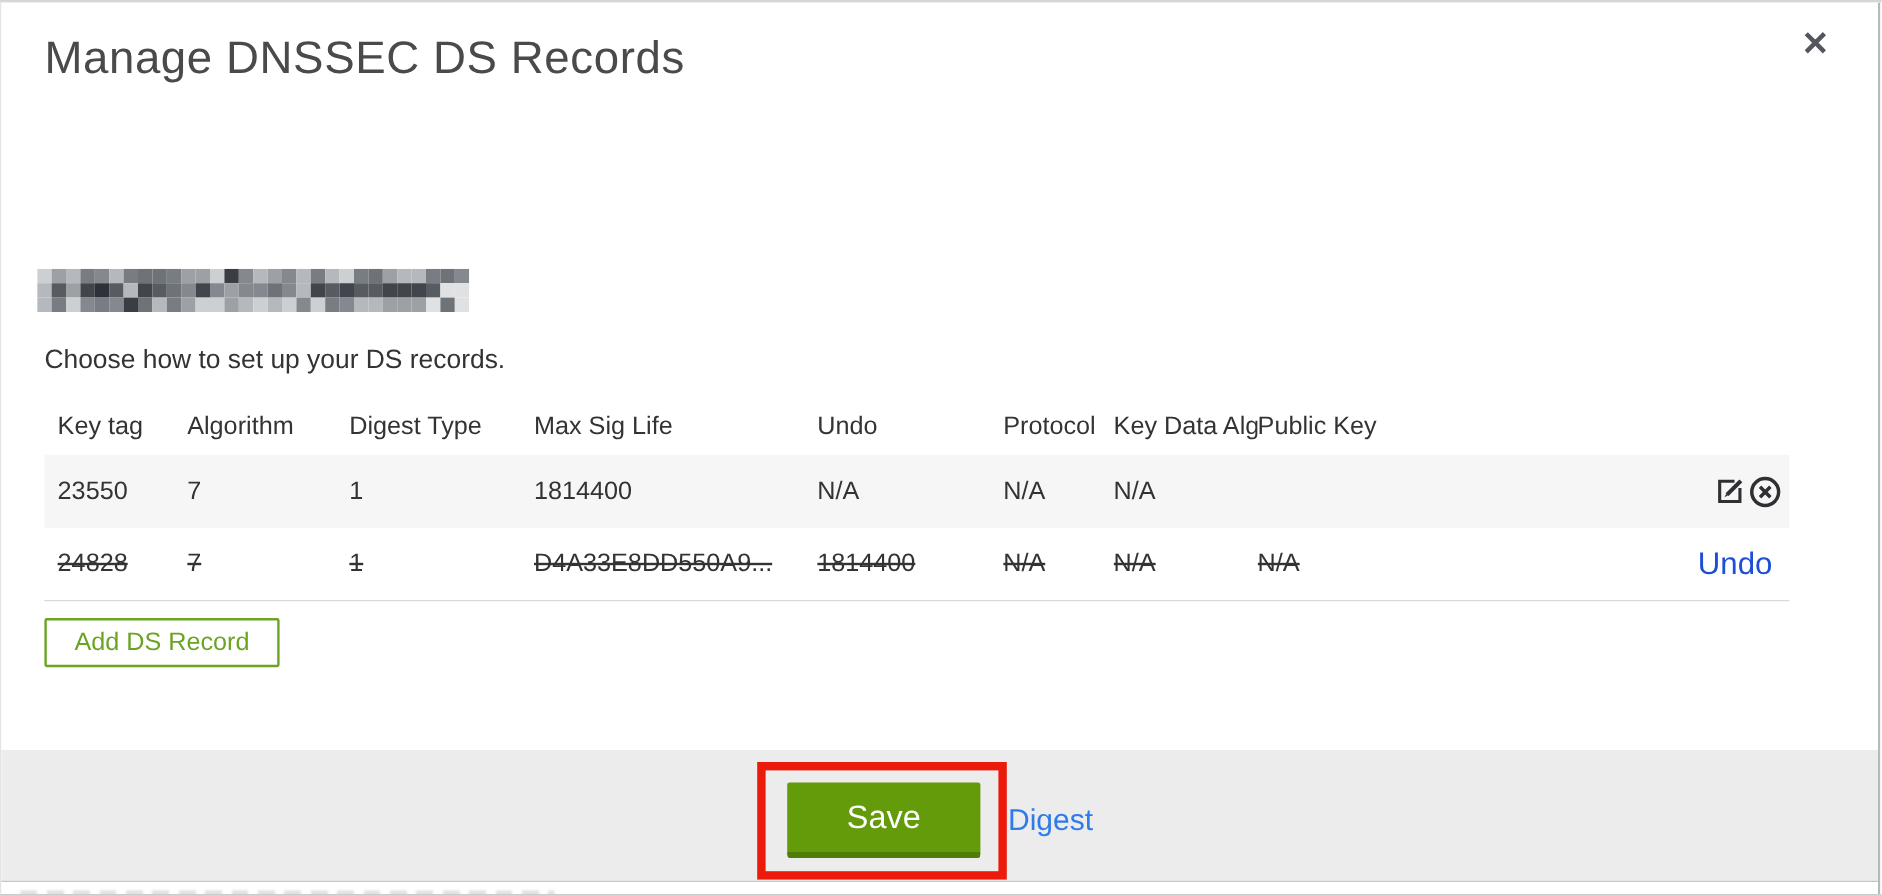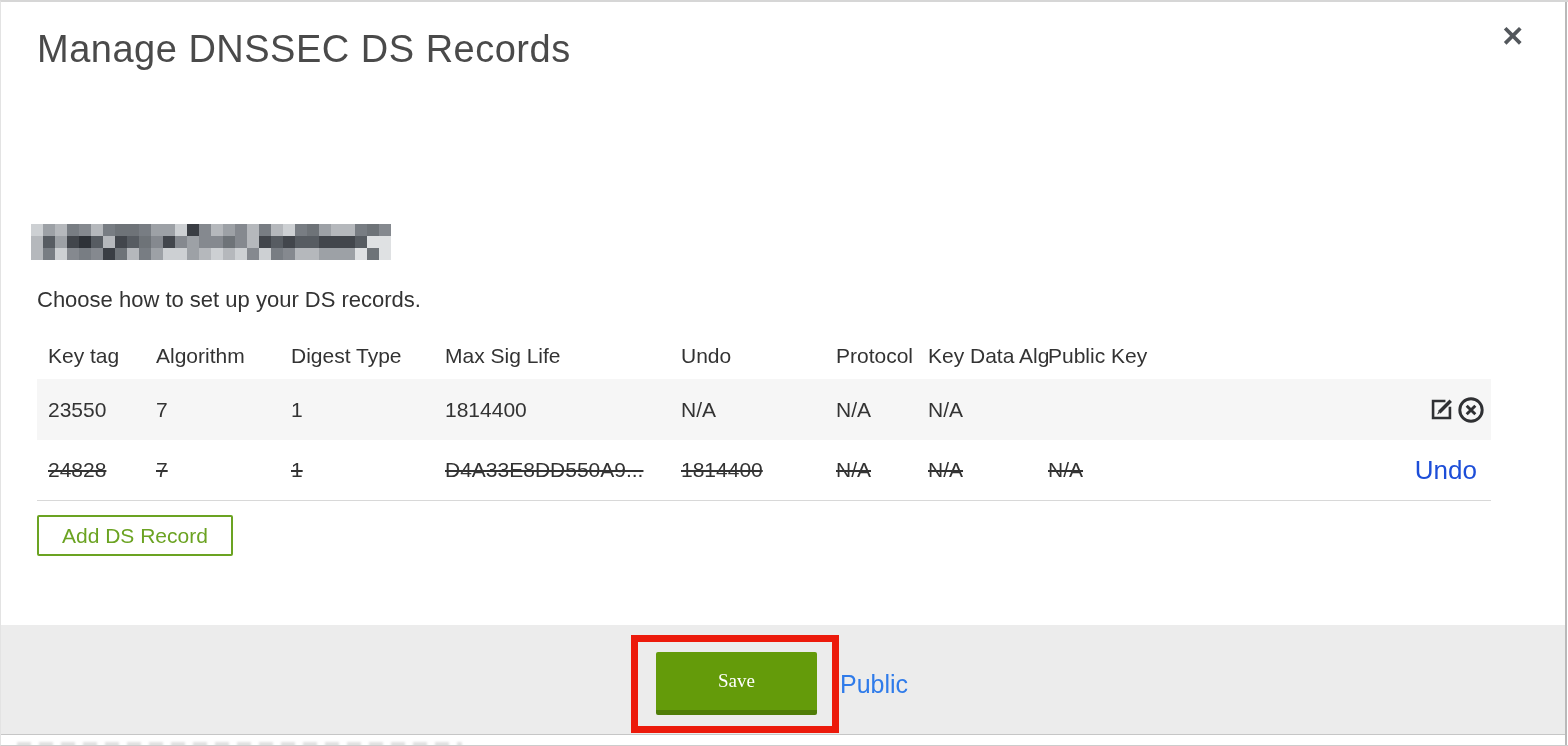--- a/index.html
+++ b/index.html
@@ -75,21 +75,21 @@
     position:absolute; left:0; top:623px; width:1564px; height:110px;
     background:#ececec; border-bottom:1px solid #c6c6c6;
   }
   .save-annotation {
     position:absolute; left:630px; top:633px; width:208px; height:98px;
     border:7px solid #ec1a0b; pointer-events:none; z-index:3;
   }
   .save-btn {
     position:absolute; left:655px; top:650px; width:161px; height:63px;
     background:#649b0a; border:none; border-bottom:5px solid #4f7d08;
-    color:#ffffff; font-size:19px; font-family:Liberation Serif, serif;
+    color:#ffffff; font-size:27px; font-family:Liberation Sans, sans-serif;
     cursor:pointer; z-index:2; border-radius:2px;
   }
   .cancel-link {
     position:absolute; left:839px; top:668px;
     font-size:25px; color:#2f7bea; text-decoration:none; cursor:pointer; z-index:1;
   }
   .bottom-smudge {
     position:absolute; left:16px; top:740px; width:445px; height:5px;
     background:repeating-linear-gradient(90deg,#bdbdbd 0 14px,#ffffff 14px 22px);
     opacity:0.45; filter:blur(1px);
@@ -161,15 +161,15 @@
       <a class="undo-link" href="#">Undo</a>
     </div>
   </div>
 </div>
 
 <button class="add-btn">Add DS Record</button>
 
 <div class="footer"></div>
 <div class="save-annotation"></div>
 <button class="save-btn">Save</button>
-<a class="cancel-link" href="#">Public</a>
+<a class="cancel-link" href="#">Digest</a>
 
 <div class="bottom-smudge"></div>
 
 </body></html>

